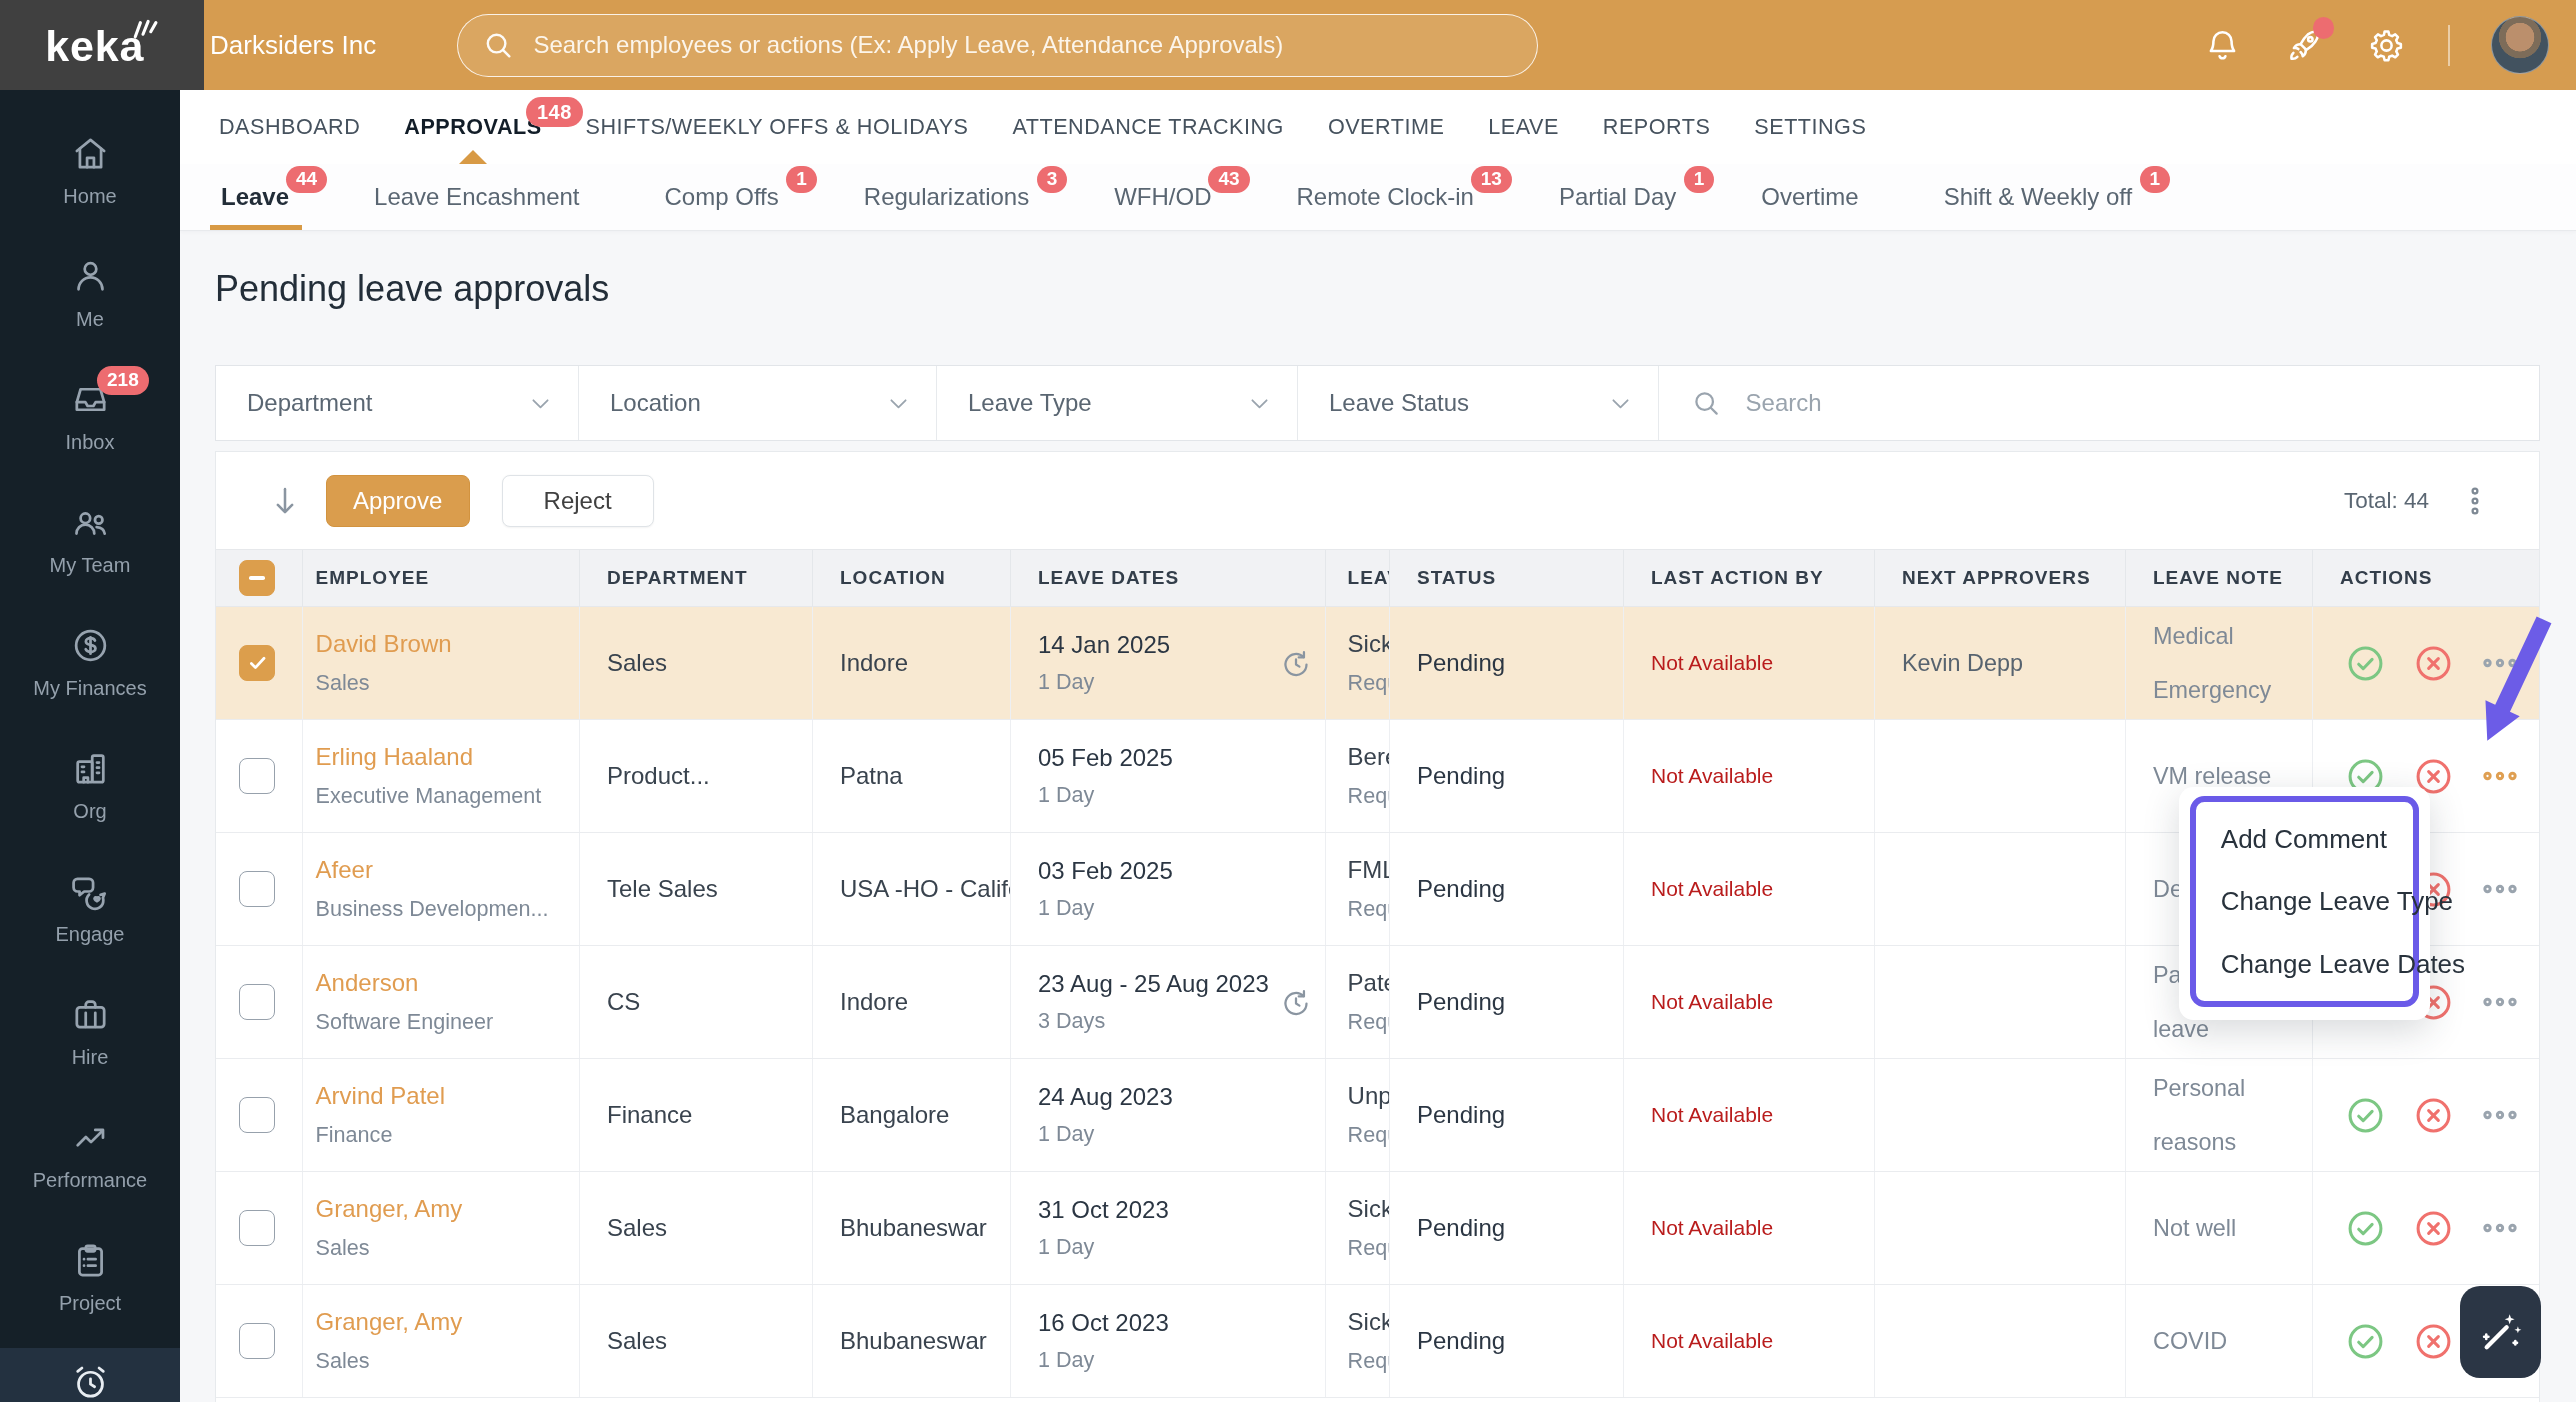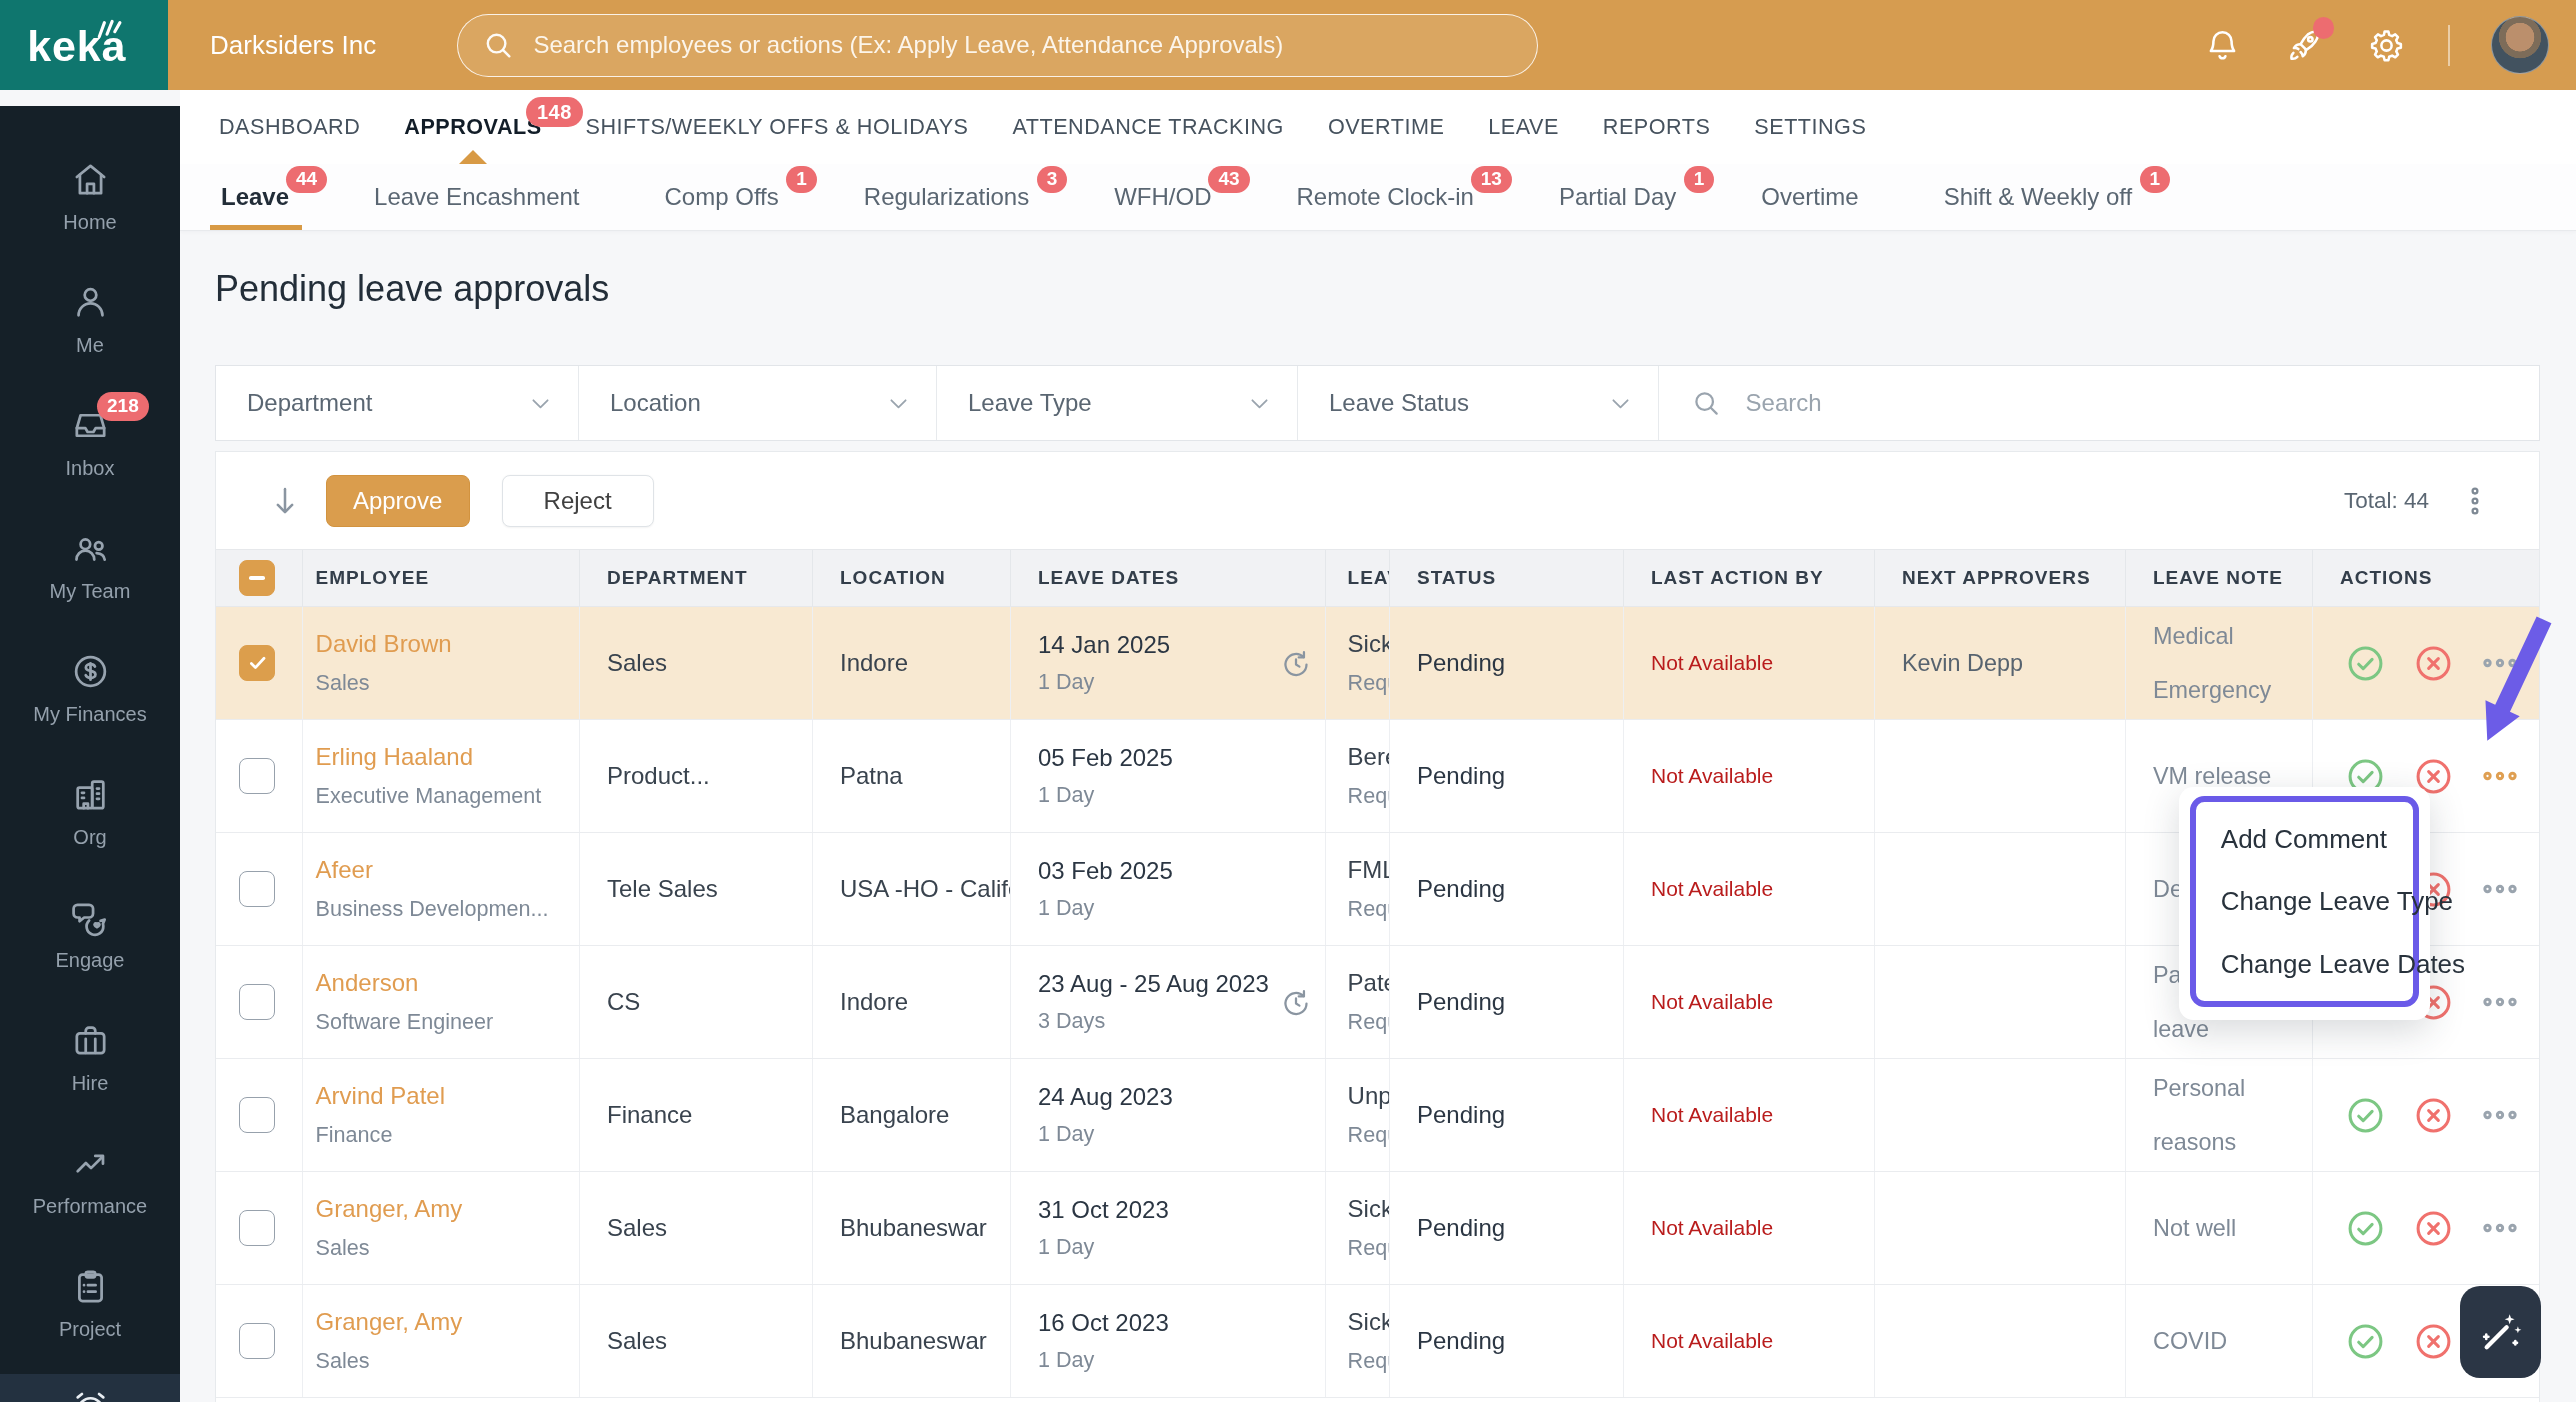--- a/index.html
+++ b/index.html
@@ -6,41 +6,41 @@
   body{
     width:2576px;height:1402px;position:relative;overflow:hidden;
     background:#F6F7F9;font-family:"Liberation Sans",sans-serif;
     -webkit-font-smoothing:antialiased;
   }
   svg{display:block}
   .ic svg{width:100%;height:100%}
 
   
   .topbar{position:absolute;left:0;top:0;width:2576px;height:90px;background:#D69C50;z-index:30}
-  .logo-box{position:absolute;left:0;top:0;width:168px;height:90px;background:#0f766e;display:flex;align-items:center;justify-content:center}
+  .logo-box{position:absolute;left:0;top:0;width:204px;height:90px;background:#404040;display:flex;align-items:center;justify-content:center}
   .logo-text{color:#fff;font-size:43px;font-weight:bold;letter-spacing:0.9px;position:relative;left:-7.2px;top:1.8px}
   .logo-spark{position:absolute;right:41px;top:10.8px;width:40px;height:31px;color:#fff}
   .company{position:absolute;left:210px;top:0;height:90px;display:flex;align-items:center;color:#fff;font-size:26px}
   .search-pill{position:absolute;left:457px;top:13.5px;width:1081px;height:63px;box-sizing:border-box;
     border:1.8px solid rgba(255,255,255,.85);border-radius:32px;background:rgba(255,255,255,.10);
     display:flex;align-items:center;padding:0 23.4px}
   .search-pill .ic{width:34px;height:34px;color:rgba(255,255,255,.95);flex:none}
   .search-pill input{flex:1;margin-left:16px;background:transparent;border:none;outline:none;
     font-size:24px;color:#fff;font-family:"Liberation Sans",sans-serif}
   .search-pill input::placeholder{color:rgba(255,252,246,.92)}
   .tb-right{position:absolute;right:27px;top:0;height:90px;display:flex;align-items:center;gap:41px}
   .tb-ic{width:41px;height:41px;color:#fff;position:relative}
   .tb-ic .dot{position:absolute;top:-7.2px;right:-9px;width:21.6px;height:21.6px;border-radius:50%;background:#ED6C70}
   .tb-divider{width:1.8px;height:41px;background:rgba(255,255,255,.5)}
   .avatar{width:56px;height:56px;border-radius:50%;
     background:radial-gradient(circle at 50% 36%,#bb8f6c 0 31%,#7d6c59 32% 46%,#42525f 47% 100%);
     border:0.9px solid rgba(255,255,255,.4)}
 
   
-  .sidebar{position:absolute;left:0;top:106px;width:180px;bottom:0;background:#152028;z-index:25;
+  .sidebar{position:absolute;left:0;top:80px;width:180px;bottom:0;background:#152028;z-index:25;
     display:flex;flex-direction:column;padding-top:38px;box-sizing:border-box}
   .side-item{height:105px;margin-bottom:18px;display:flex;flex-direction:column;align-items:center;
     justify-content:center;position:relative;flex:none}
   .side-ic{width:41px;height:41px;color:#97A3AF}
   .side-label{margin-top:10.8px;font-size:20px;color:#94A0AC;white-space:nowrap}
   .side-item.active{background:#233140;height:162px;margin-bottom:0;justify-content:flex-start;padding-top:14.4px}
   .side-item.active .side-ic{color:#E8EDF2}
   .side-badge{position:absolute;top:1.8px;left:97px;background:#ED6C70;color:#fff;font-size:19px;
     padding:3.6px 10px;border-radius:900px;font-weight:bold}
 

